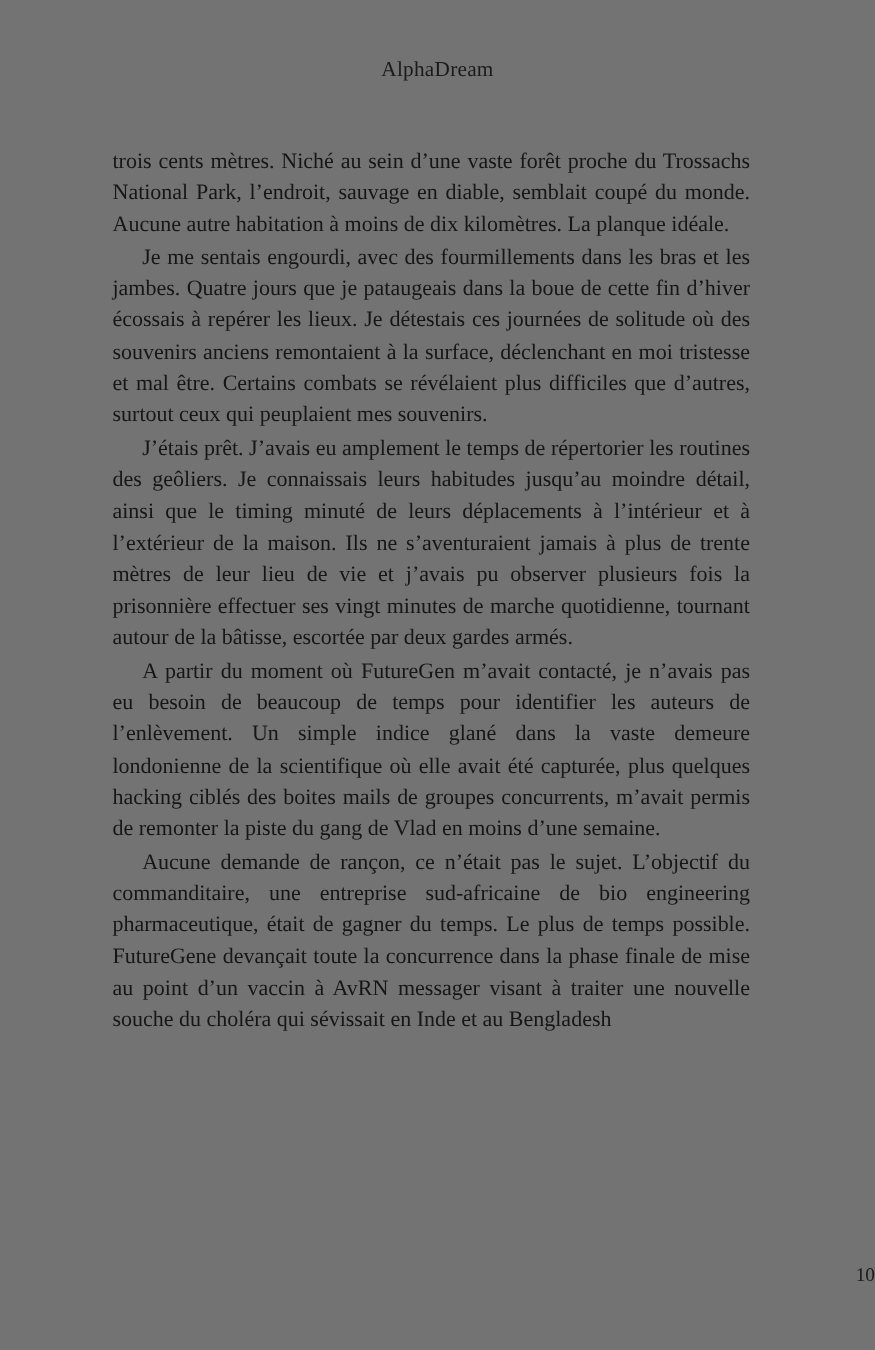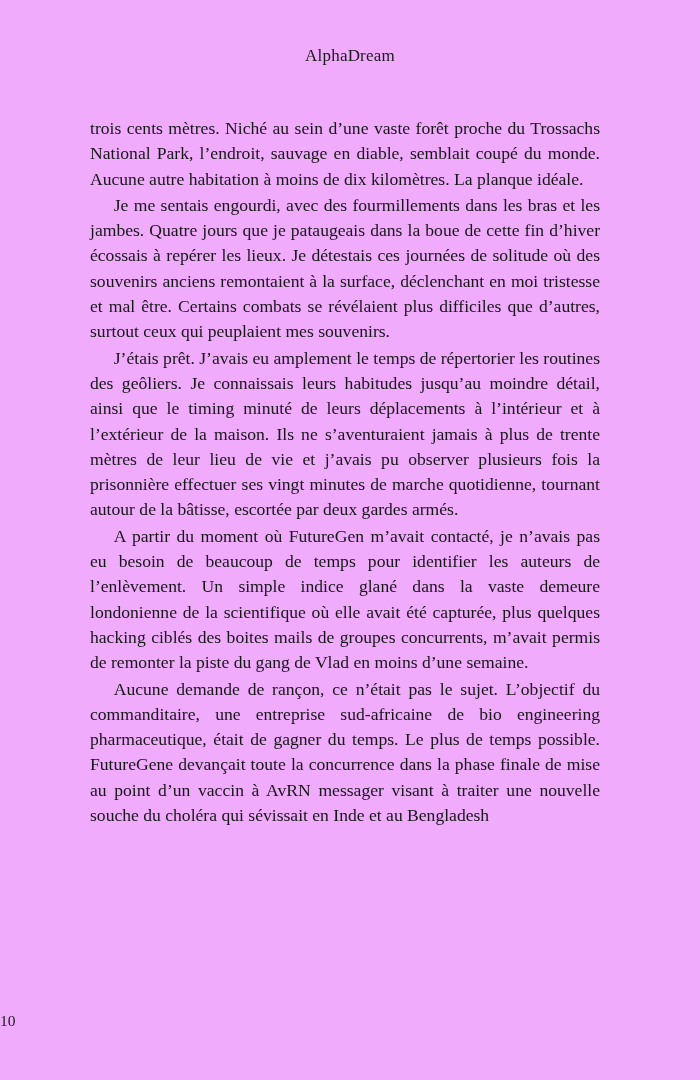--- a/index.html
+++ b/index.html
@@ -4,21 +4,21 @@
 <style>
   html, body {
     margin: 0;
     padding: 0;
     background: #ffffff;
   }
   .page {
     position: relative;
     width: 700px;
     height: 1080px;
-    background: #f0abfc;
+    background: #737373;
     font-family: "Liberation Serif", "DejaVu Serif", serif;
     color: #141414;
     overflow: hidden;
     box-sizing: border-box;
   }
   .running-header {
     position: absolute;
     top: 46px;
     left: 0;
     width: 100%;
@@ -43,21 +43,21 @@
     text-indent: 1.35em;
   }
   .body-text p.no-indent {
     text-indent: 0;
   }
   .page-footer {
     position: absolute;
     bottom: 50px;
     left: 0;
     width: 100%;
-    text-align: left;
+    text-align: right;
     font-size: 15.5px;
     color: #1a1a1a;
   }
 </style>
 </head>
 <body>
 
 <div class="page">
 
   <div class="running-header">AlphaDream</div>

